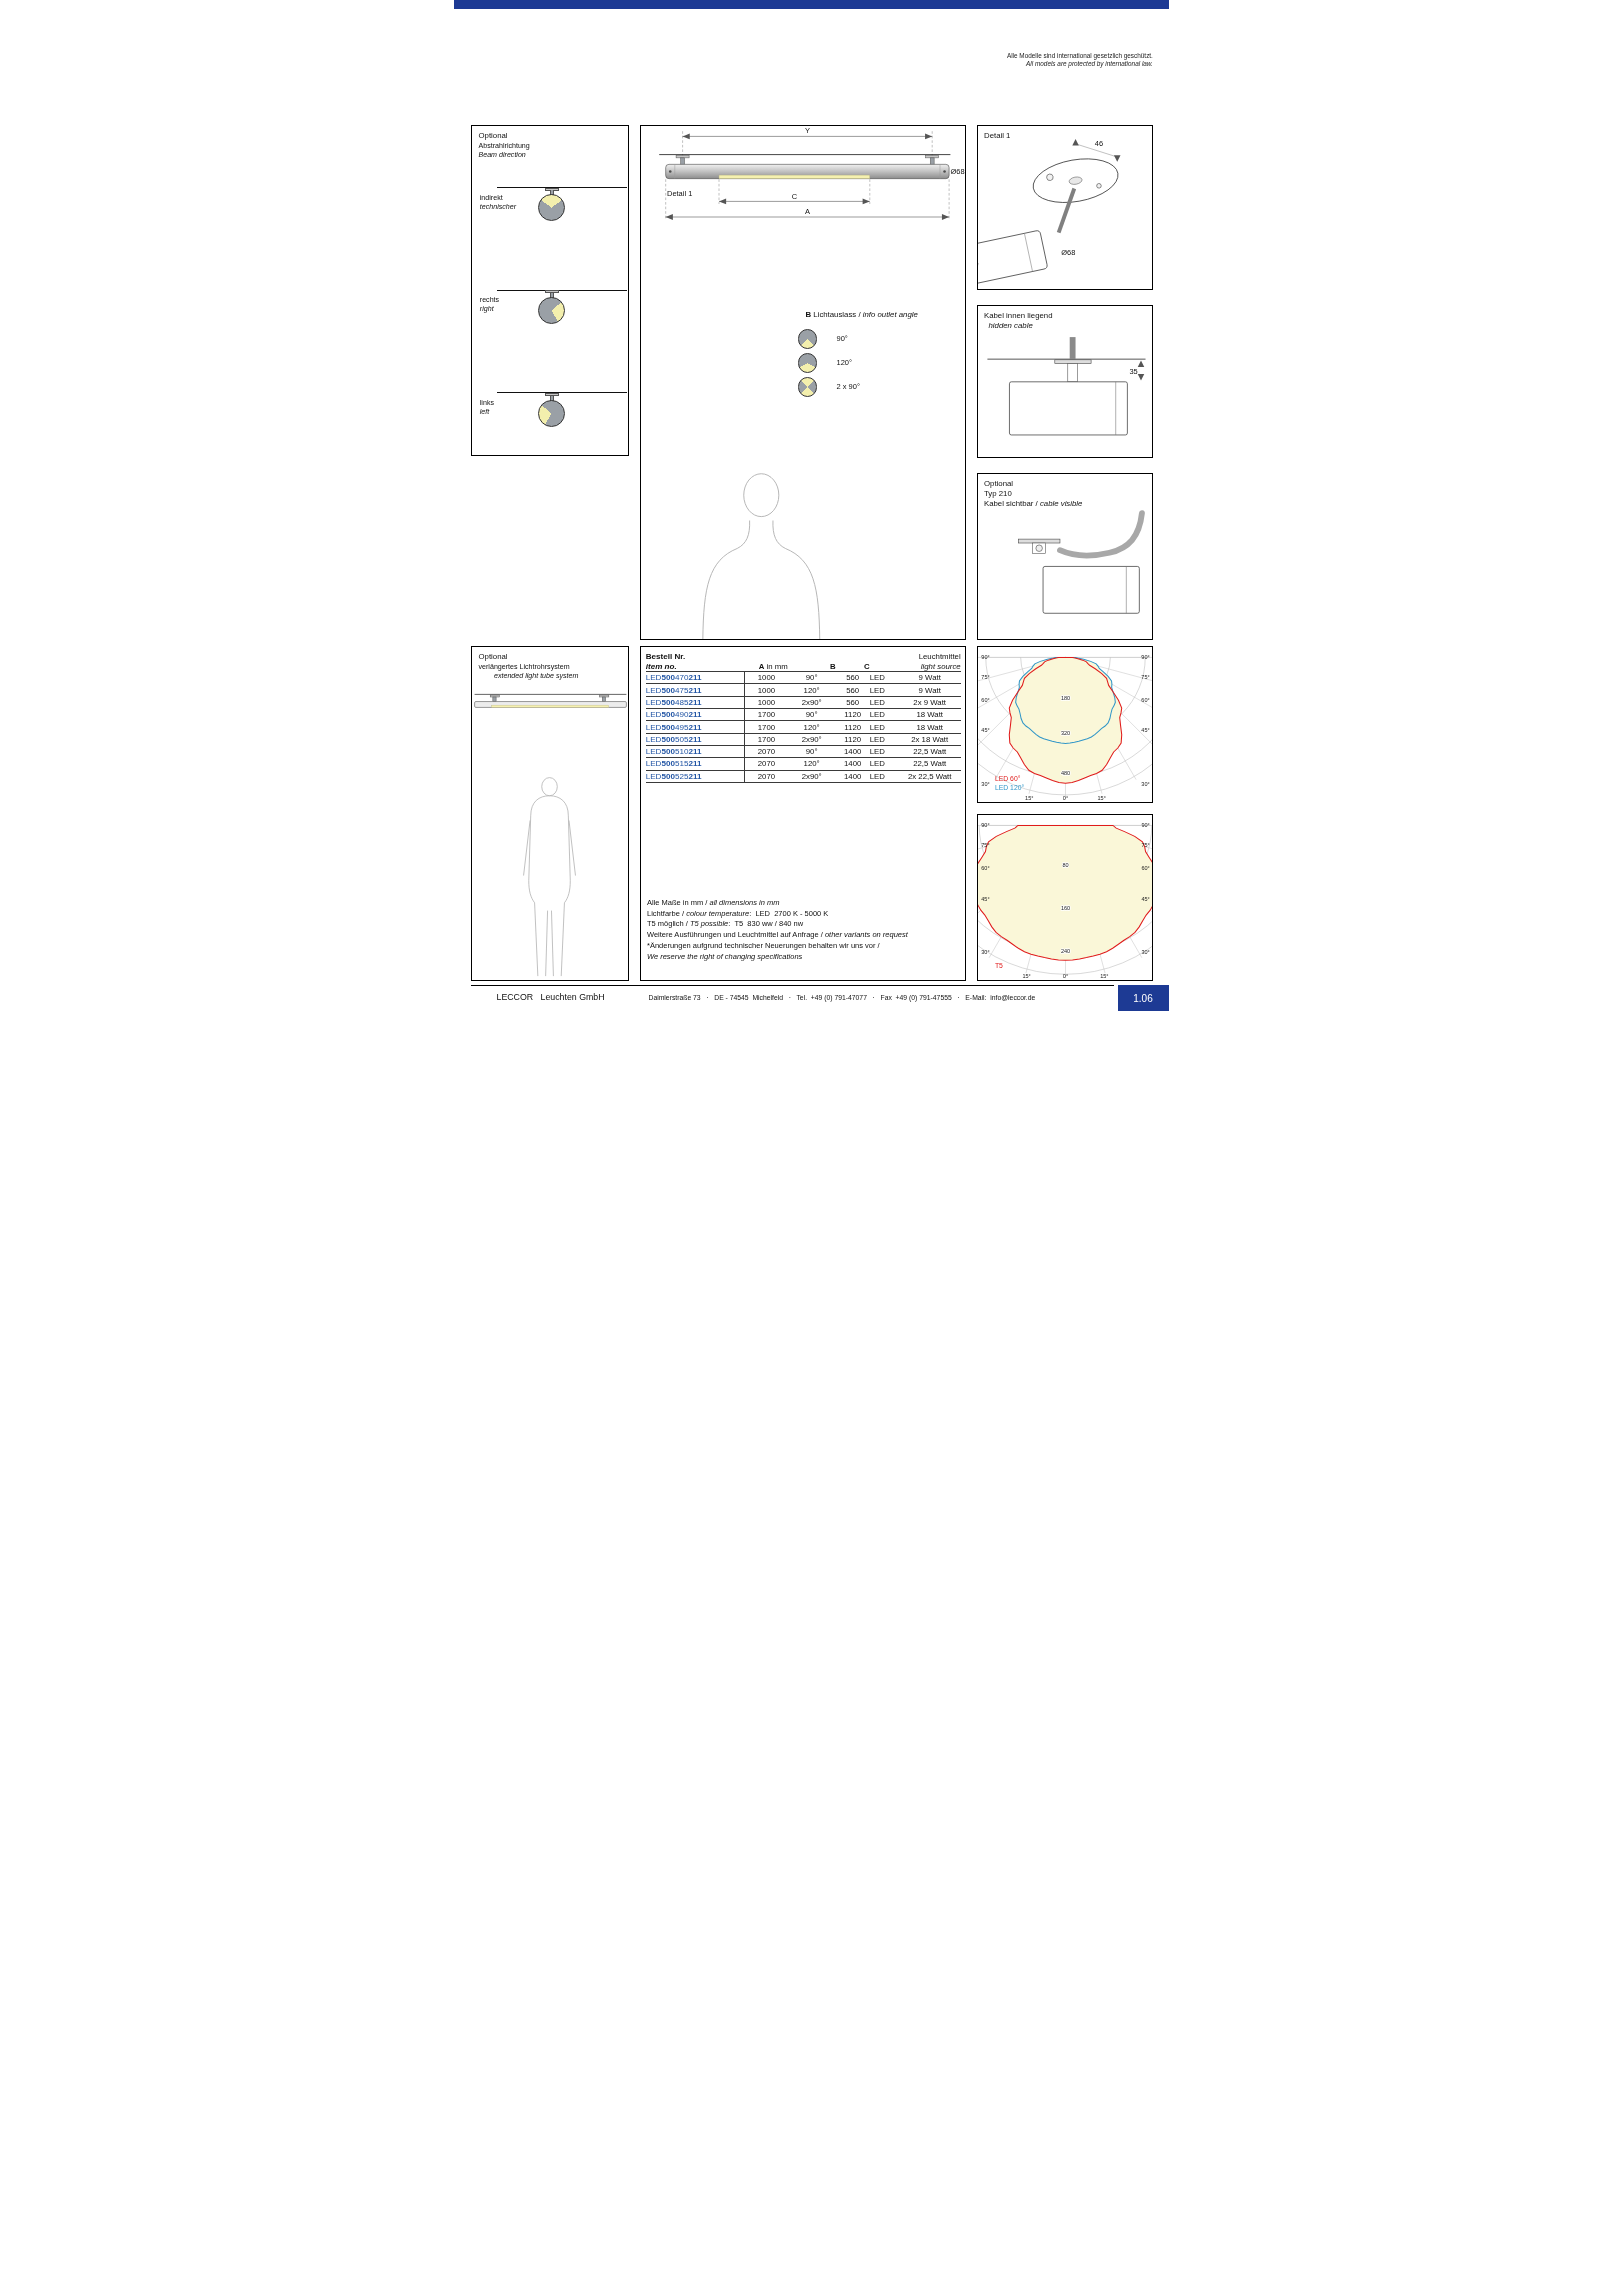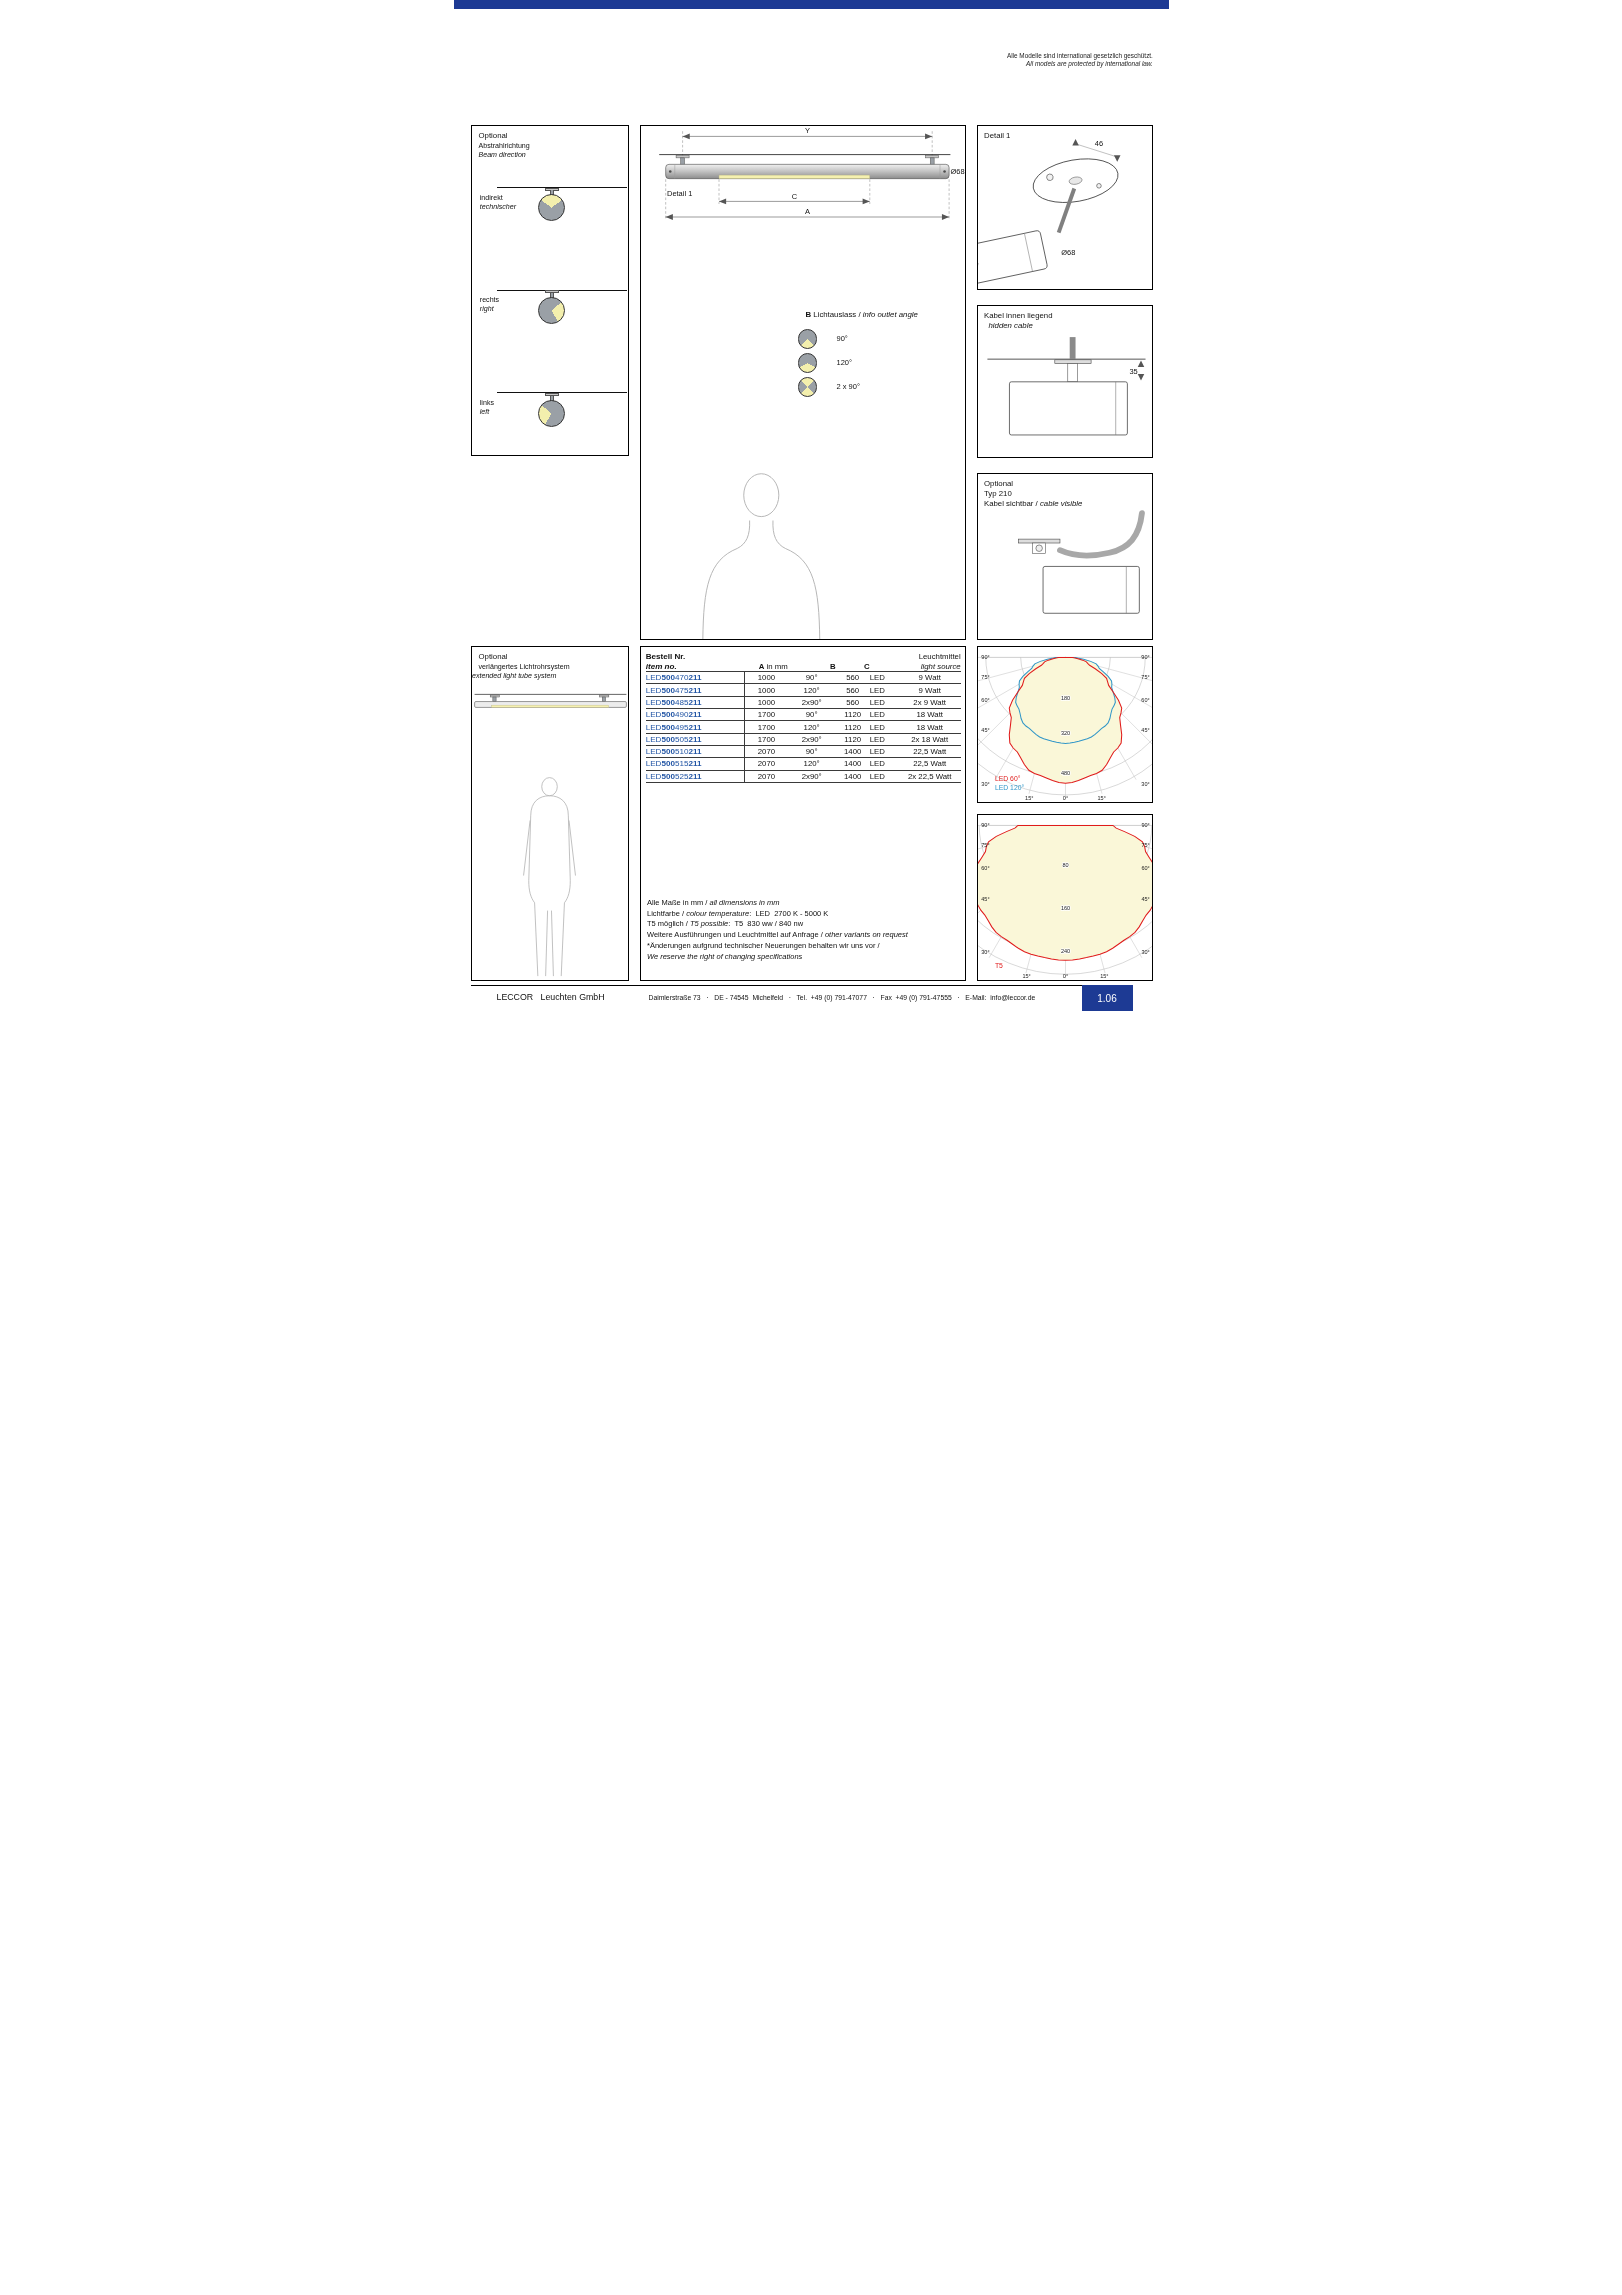--- a/index.html
+++ b/index.html
@@ -61,21 +61,21 @@
   .note-line{font-size:7.5px;line-height:10.7px;white-space:pre-wrap}
 
   
   .pol-ring{font-size:8.5px;fill:#222;paint-order:stroke;stroke:#fff;stroke-width:2.5px;stroke-linejoin:round}
   .pol-ang{font-size:8.5px;fill:#222}
   .pol-leg{font-size:10.5px}
 
   
   .company{font-size:8.8px;white-space:pre}
   .address{font-size:6.8px;white-space:pre}
-  .pagebadge{position:absolute;left:628px;top:985px;width:51px;height:26px;background:#1d3a94;color:#fff;display:flex;align-items:center;justify-content:center;font-size:10px}
+  .pagebadge{position:absolute;left:664px;top:985px;width:51px;height:26px;background:#1d3a94;color:#fff;display:flex;align-items:center;justify-content:center;font-size:10px}
 </style>
 </head>
 <body>
 
 <div class="page">
 
   <div class="topbar"></div>
 
   <div class="legal">
     <div>Alle Modelle sind international gesetzlich geschützt.</div>
@@ -227,21 +227,21 @@
     <div class="abs t-title" style="left:6.5px;top:5.2px">Optional</div>
     <div class="abs t12" style="left:6.5px;top:15px">Typ 210</div>
     <div class="abs t12" style="left:6.5px;top:25px">
       <span>Kabel sichtbar / </span><span class="it">cable visible</span>
     </div>
   </div>
 
   <div class="box" style="left:17.5px;top:646px;width:158px;height:335px">
     <div class="abs t-title" style="left:6.5px;top:5.2px">Optional</div>
     <div class="abs t11" style="left:6.5px;top:15.6px">verlängertes Lichtrohrsystem</div>
-    <div class="abs t11 it" style="left:0;top:25px">extended light tube system</div>
+    <div class="abs t11 it" style="left:22px;top:25px">extended light tube system</div>
     <svg class="abs" style="left:0;top:42px" width="157" height="29" viewBox="0 0 241 44">
       <line x1="4" y1="8" x2="237" y2="8" stroke="#111" stroke-width="1"></line>
       <rect x="28" y="9" width="14" height="3" class="flange"></rect>
       <rect x="196" y="9" width="14" height="3" class="flange"></rect>
       <rect x="32" y="12" width="5" height="7" class="stemr"></rect>
       <rect x="200" y="12" width="5" height="7" class="stemr"></rect>
       <rect x="4" y="19" width="233" height="9" rx="2" fill="#ececec" stroke="#555" stroke-width="0.9"></rect>
       <rect x="30" y="24.5" width="180" height="3.5" fill="#f5f1b0" stroke="#b3ae85" stroke-width="0.5"></rect>
     </svg>
     <svg class="abs" style="left:0;top:104px" width="157" height="229" viewBox="0 0 241 353">

